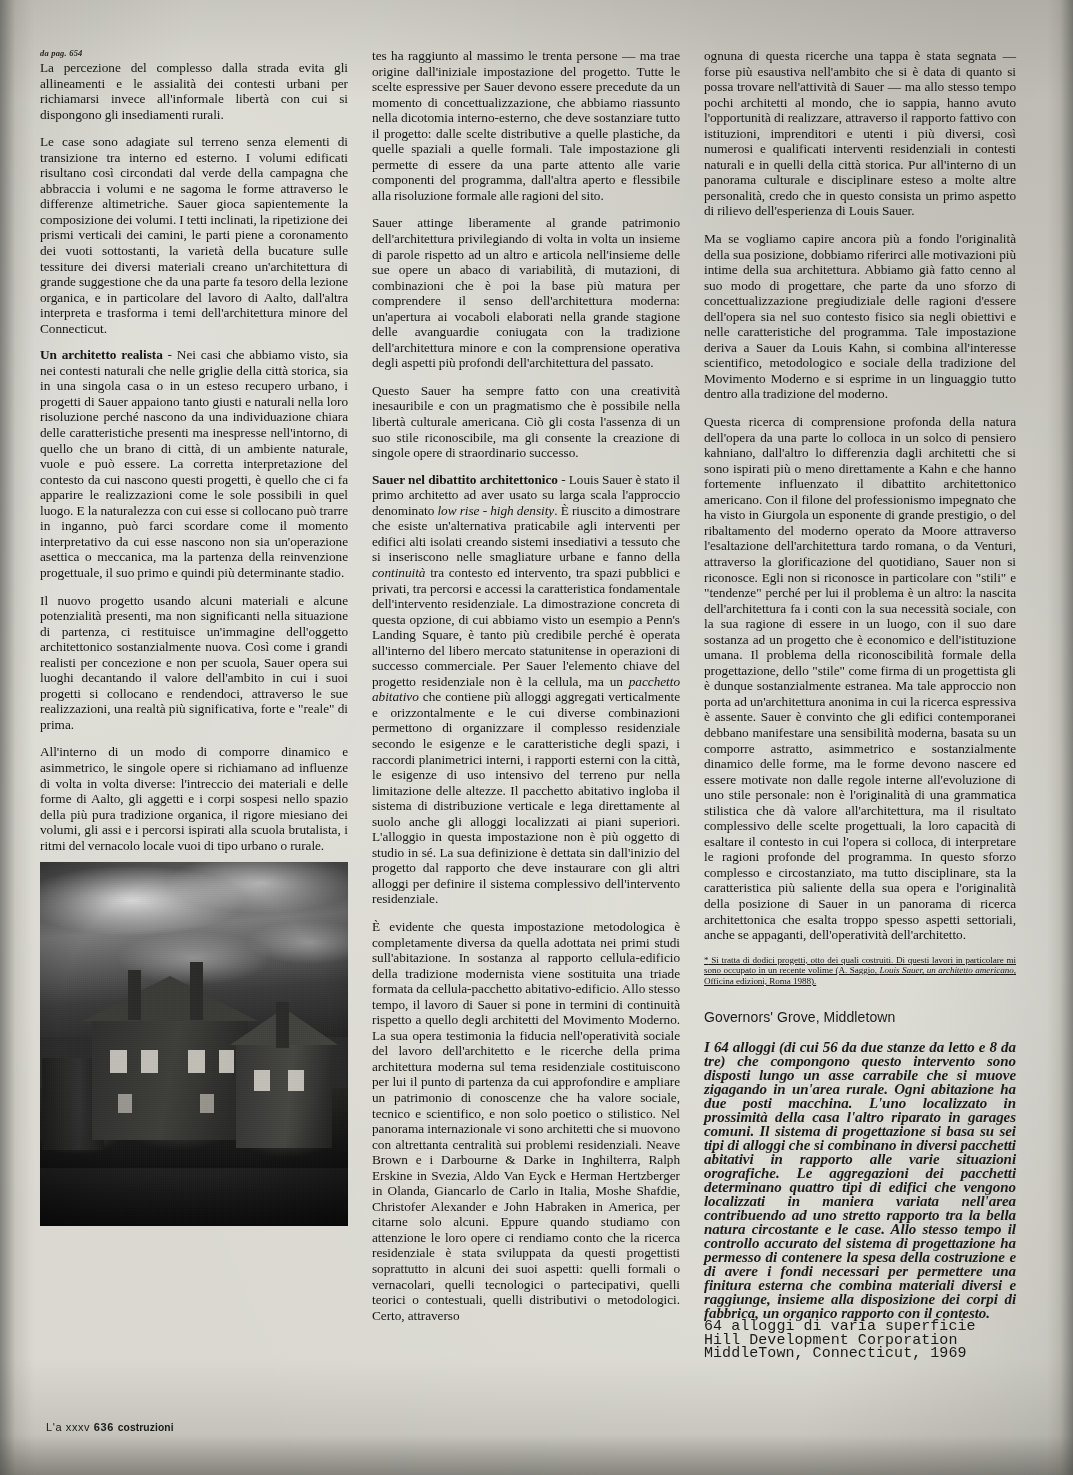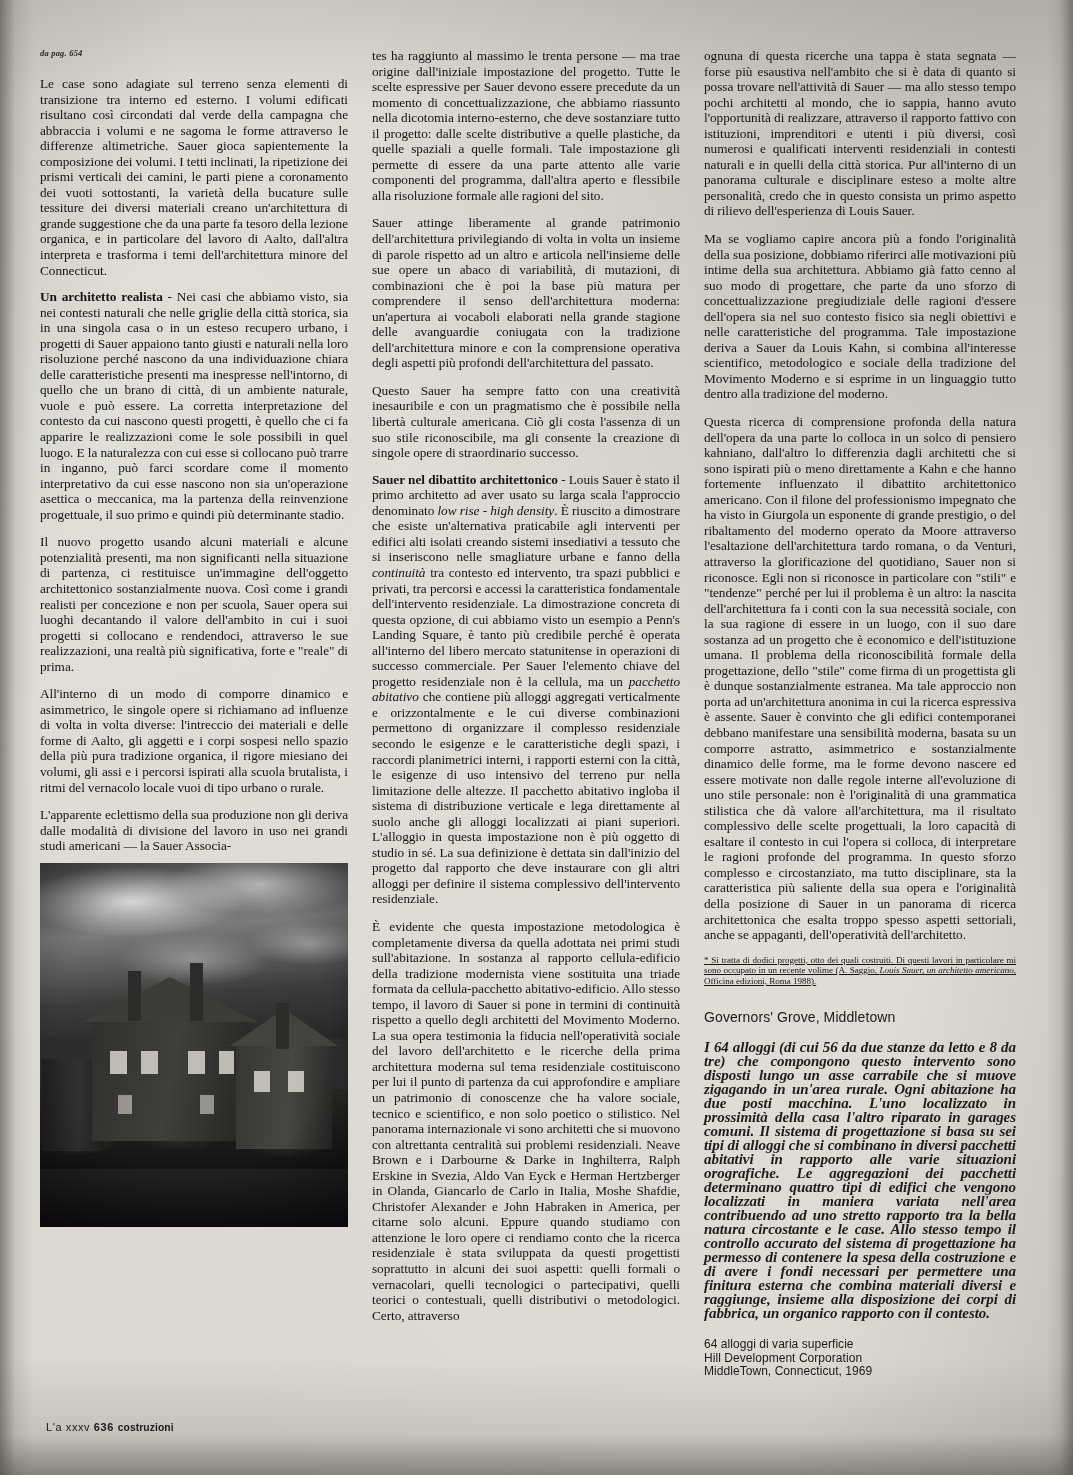--- a/index.html
+++ b/index.html
@@ -75,21 +75,21 @@
     text-justify: inter-word;
     letter-spacing: -0.05px;
     word-spacing: -0.2px;
     -webkit-font-smoothing: none;
   }
   p + p { margin-top: 12px; }
   .folio {
     font-size: 8.5px;
     font-style: italic;
     font-weight: bold;
-    margin-bottom: 18px;
+    margin-bottom: 2px;
     letter-spacing: 0.2px;
     color: #2a2824;
   }
   .spacer-para { height: 11px; }
   .lead-bold { font-weight: bold; }
   .it { font-style: italic; }
 
   .photo {
     position: relative;
     margin-top: 9px;
@@ -229,23 +229,22 @@
     margin-top: 15px;
     font-size: 15px;
     line-height: 14px;
     font-style: italic;
     font-weight: bold;
     text-align: justify;
     letter-spacing: -0.05px;
     color: #1d1c1a;
   }
   .credits {
-    margin-top: 18px;
-    font-family: Liberation Sans, sans-serif;
-    font-size: 12px;
+    font-family: Liberation Mono, monospace;
+    font-size: 15px;
     line-height: 13.4px;
     letter-spacing: 0.05px;
     color: #1b1a18;
   }
   .credits div { white-space: nowrap; }
 
   .footer {
     position: absolute;
     left: 46px;
     bottom: 42px;
@@ -260,26 +259,26 @@
 </head>
 <body>
 
 <div class="page">
   <div class="paper-noise"></div>
 
   <div class="columns">
 
     <div class="col">
       <div class="folio">da pag. 654</div>
+      <p>La percezione del complesso dalla strada evita gli allineamenti e le assialità dei contesti urbani per richiamarsi invece all'informale libertà con cui si dispongono gli insediamenti rurali.</p>
       <p>Le case sono adagiate sul terreno senza elementi di transizione tra interno ed esterno. I volumi edificati risultano così circondati dal verde della campagna che abbraccia i volumi e ne sagoma le forme attraverso le differenze altimetriche. Sauer gioca sapientemente la composizione dei volumi. I tetti inclinati, la ripetizione dei prismi verticali dei camini, le parti piene a coronamento dei vuoti sottostanti, la varietà della bucature sulle tessiture dei diversi materiali creano un'architettura di grande suggestione che da una parte fa tesoro della lezione organica, e in particolare del lavoro di Aalto, dall'altra interpreta e trasforma i temi dell'architettura minore del Connecticut.</p>
       <div class="spacer-para"></div>
       <p><span class="lead-bold">Un architetto realista</span><span> - </span><span>Nei casi che abbiamo visto, sia nei contesti naturali che nelle griglie della città storica, sia in una singola casa o in un esteso recupero urbano, i progetti di Sauer appaiono tanto giusti e naturali nella loro risoluzione perché nascono da una individuazione chiara delle caratteristiche presenti ma inespresse nell'intorno, di quello che un brano di città, di un ambiente naturale, vuole e può essere. La corretta interpretazione del contesto da cui nascono questi progetti, è quello che ci fa apparire le realizzazioni come le sole possibili in quel luogo. E la naturalezza con cui esse si collocano può trarre in inganno, può farci scordare come il momento interpretativo da cui esse nascono non sia un'operazione asettica o meccanica, ma la partenza della reinvenzione progettuale, il suo primo e quindi più determinante stadio.</span></p>
       <p>Il nuovo progetto usando alcuni materiali e alcune potenzialità presenti, ma non significanti nella situazione di partenza, ci restituisce un'immagine dell'oggetto architettonico sostanzialmente nuova. Così come i grandi realisti per concezione e non per scuola, Sauer opera sui luoghi decantando il valore dell'ambito in cui i suoi progetti si collocano e rendendoci, attraverso le sue realizzazioni, una realtà più significativa, forte e "reale" di prima.</p>
       <p>All'interno di un modo di comporre dinamico e asimmetrico, le singole opere si richiamano ad influenze di volta in volta diverse: l'intreccio dei materiali e delle forme di Aalto, gli aggetti e i corpi sospesi nello spazio della più pura tradizione organica, il rigore miesiano dei volumi, gli assi e i percorsi ispirati alla scuola brutalista, i ritmi del vernacolo locale vuoi di tipo urbano o rurale.</p>
-      <p>L'apparente eclettismo della sua produzione non gli deriva dalle modalità di divisione del lavoro in uso nei grandi studi americani — la Sauer Associa-</p>
 
       <div class="photo">
         <div class="sky"></div>
         <div class="ground"></div>
         <div class="hedge"></div>
         <div class="house-left"></div>
         <div class="house-main"></div>
         <div class="house-right"></div>
         <div class="chimney c1"></div>
         <div class="chimney c2"></div>

